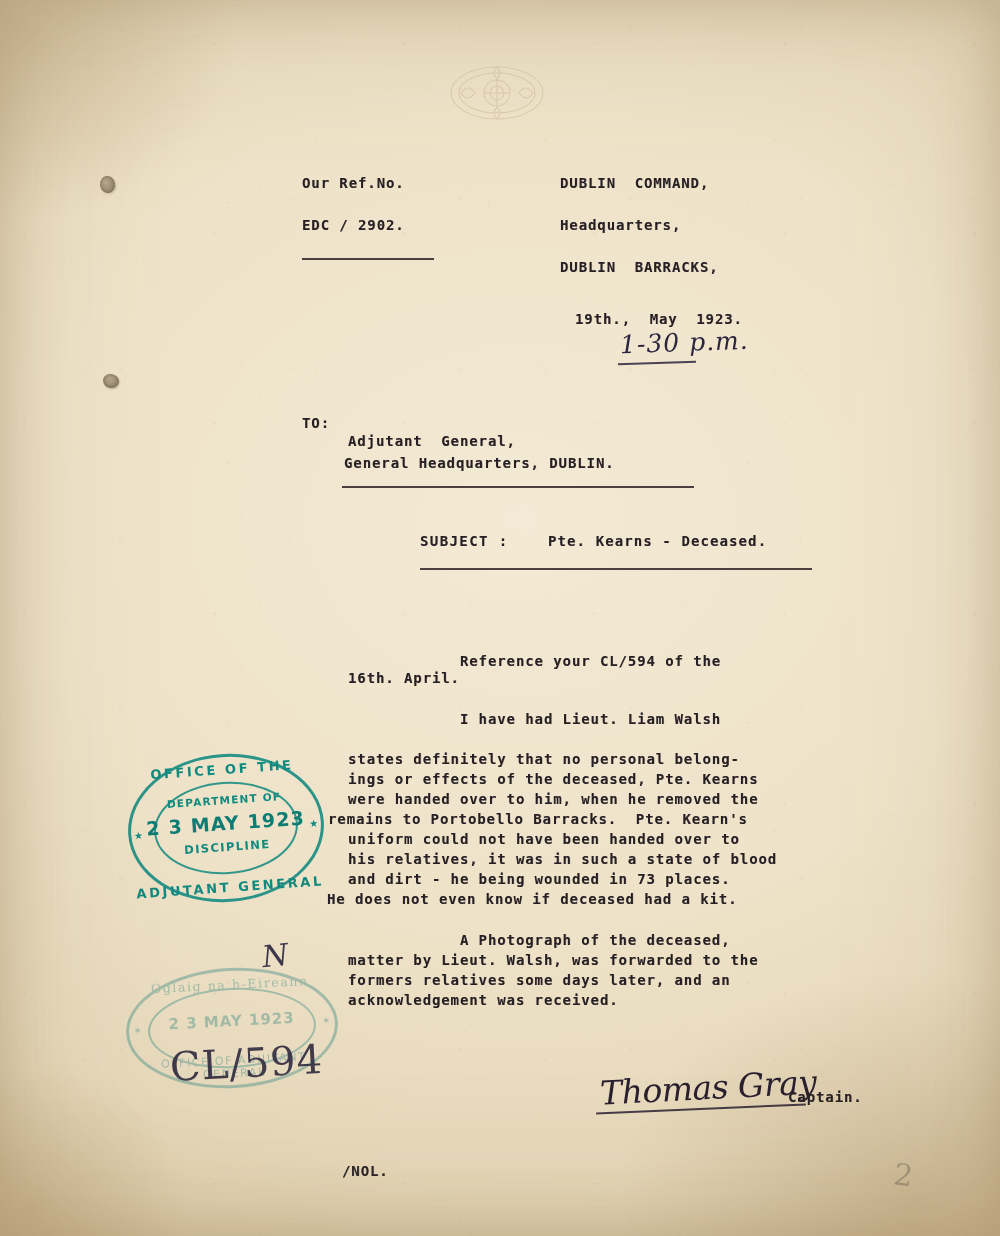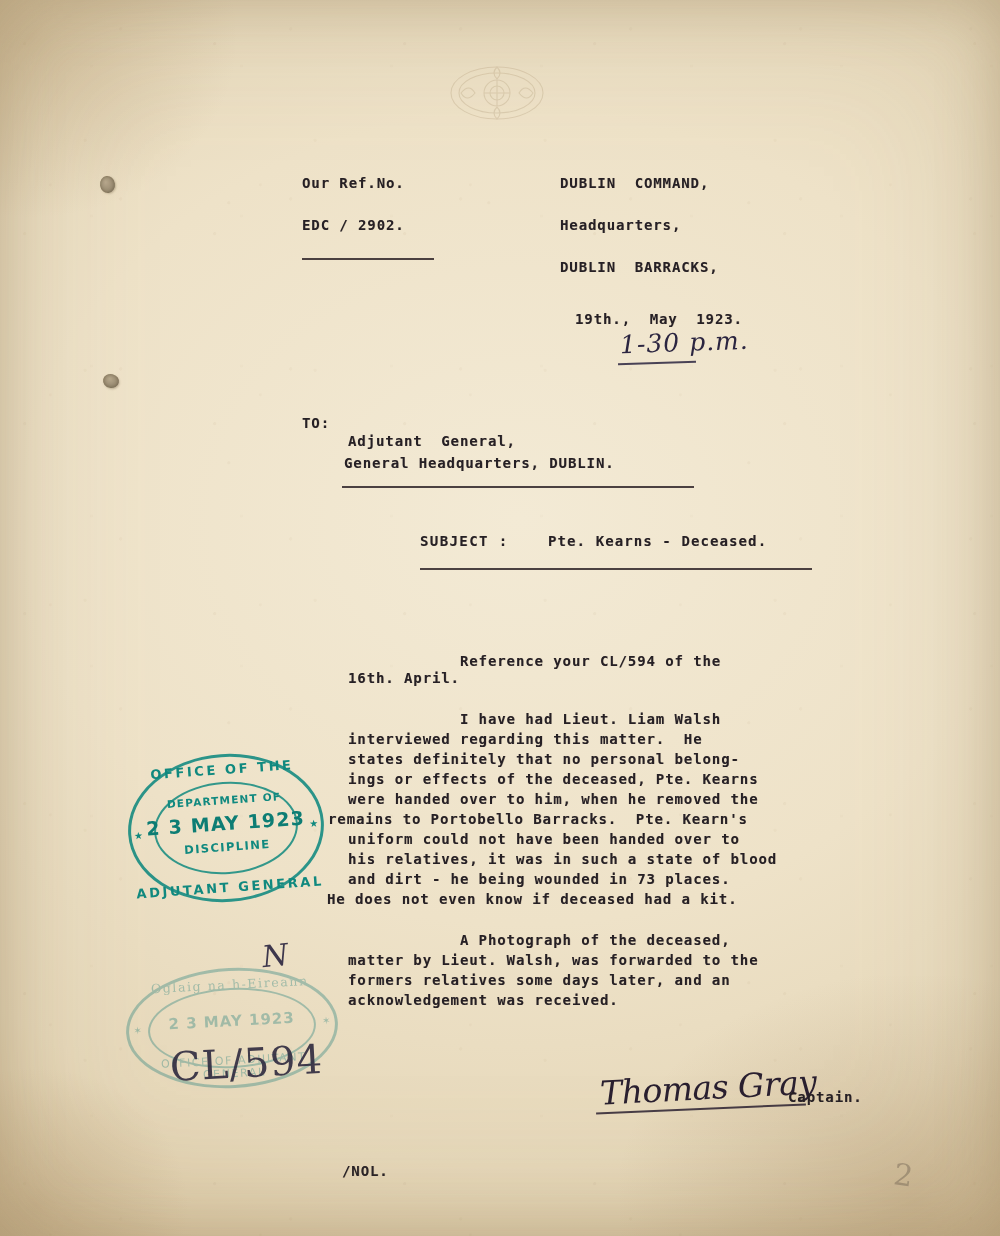--- a/index.html
+++ b/index.html
@@ -323,21 +323,20 @@
   <div class="rule" style="left:342px; top:486px; width:352px;"></div>
 
   <div class="typed" style="left:420px; top:528px; letter-spacing:1.4px;">SUBJECT :</div>
   <div class="typed" style="left:548px; top:528px; letter-spacing:1.1px;">Pte. Kearns - Deceased.</div>
   <div class="rule" style="left:420px; top:568px; width:392px;"></div>
 
   <div class="typed" style="left:348px; top:648px;">            Reference your CL/594 of the</div>
   <div class="typed" style="left:348px; top:665px;text-align:center;">16th. April.</div>
 
   <div class="typed" style="left:348px; top:706px;">            I have had Lieut. Liam Walsh</div>
-  <div class="typed" style="left:348px; top:726px;">interviewed regarding this matter.  He</div>
   <div class="typed" style="left:348px; top:746px;">states definitely that no personal belong-</div>
   <div class="typed" style="left:348px; top:766px;">ings or effects of the deceased, Pte. Kearns</div>
   <div class="typed" style="left:348px; top:786px;">were handed over to him, when he removed the</div>
   <div class="typed" style="left:328px; top:806px;">remains to Portobello Barracks.  Pte. Kearn's</div>
   <div class="typed" style="left:348px; top:826px;">uniform could not have been handed over to</div>
   <div class="typed" style="left:348px; top:846px;">his relatives, it was in such a state of blood</div>
   <div class="typed" style="left:348px; top:866px;">and dirt - he being wounded in 73 places.</div>
   <div class="typed" style="left:327px; top:886px;">He does not even know if deceased had a kit.</div>
 
   <div class="typed" style="left:348px; top:927px;">            A Photograph of the deceased,</div>

